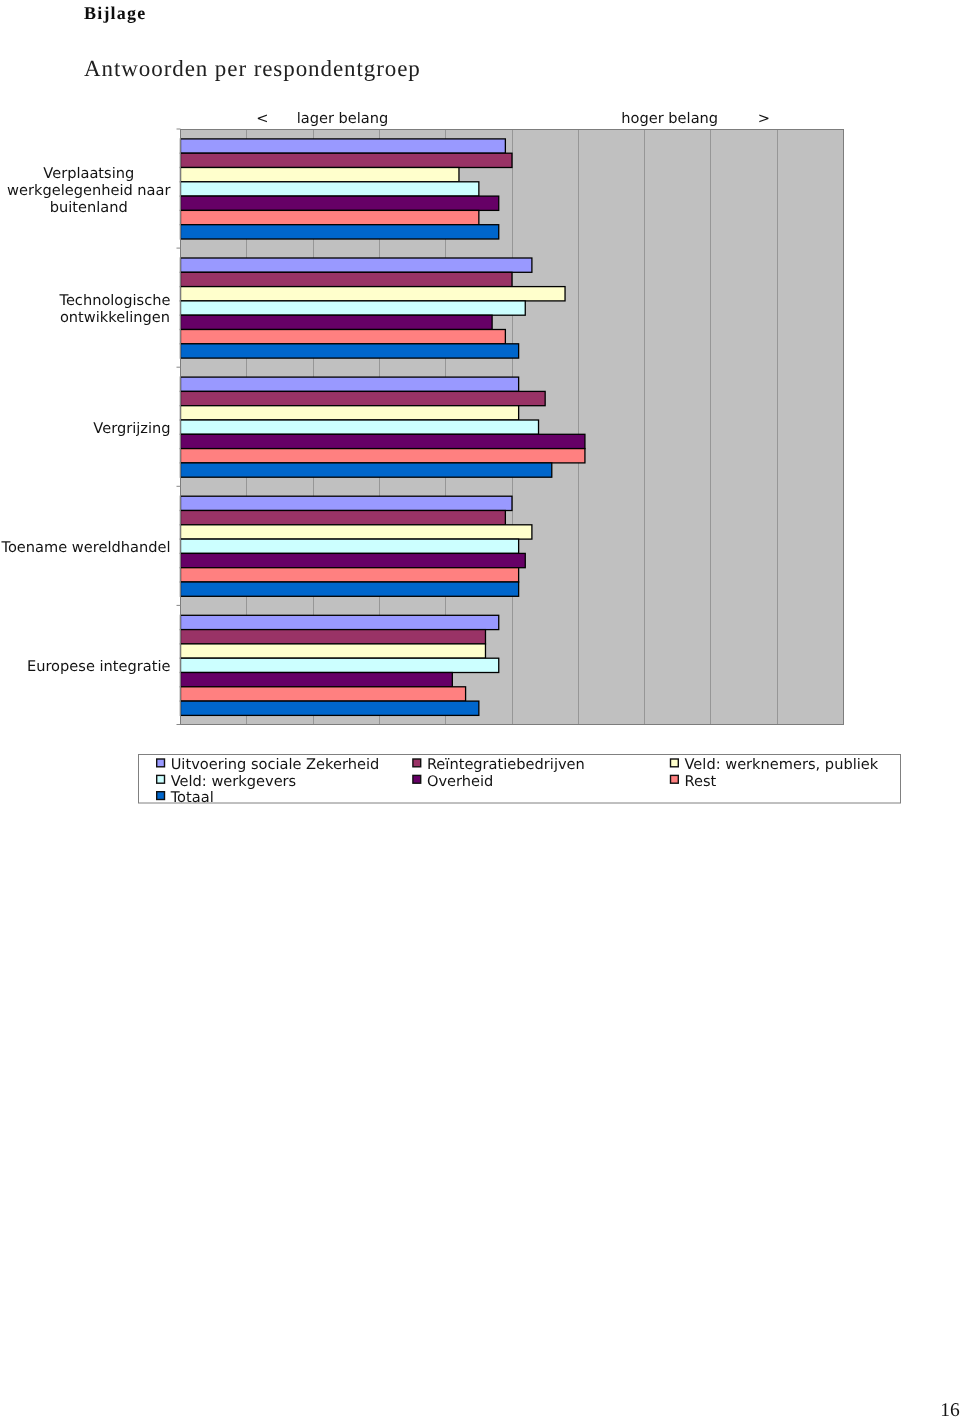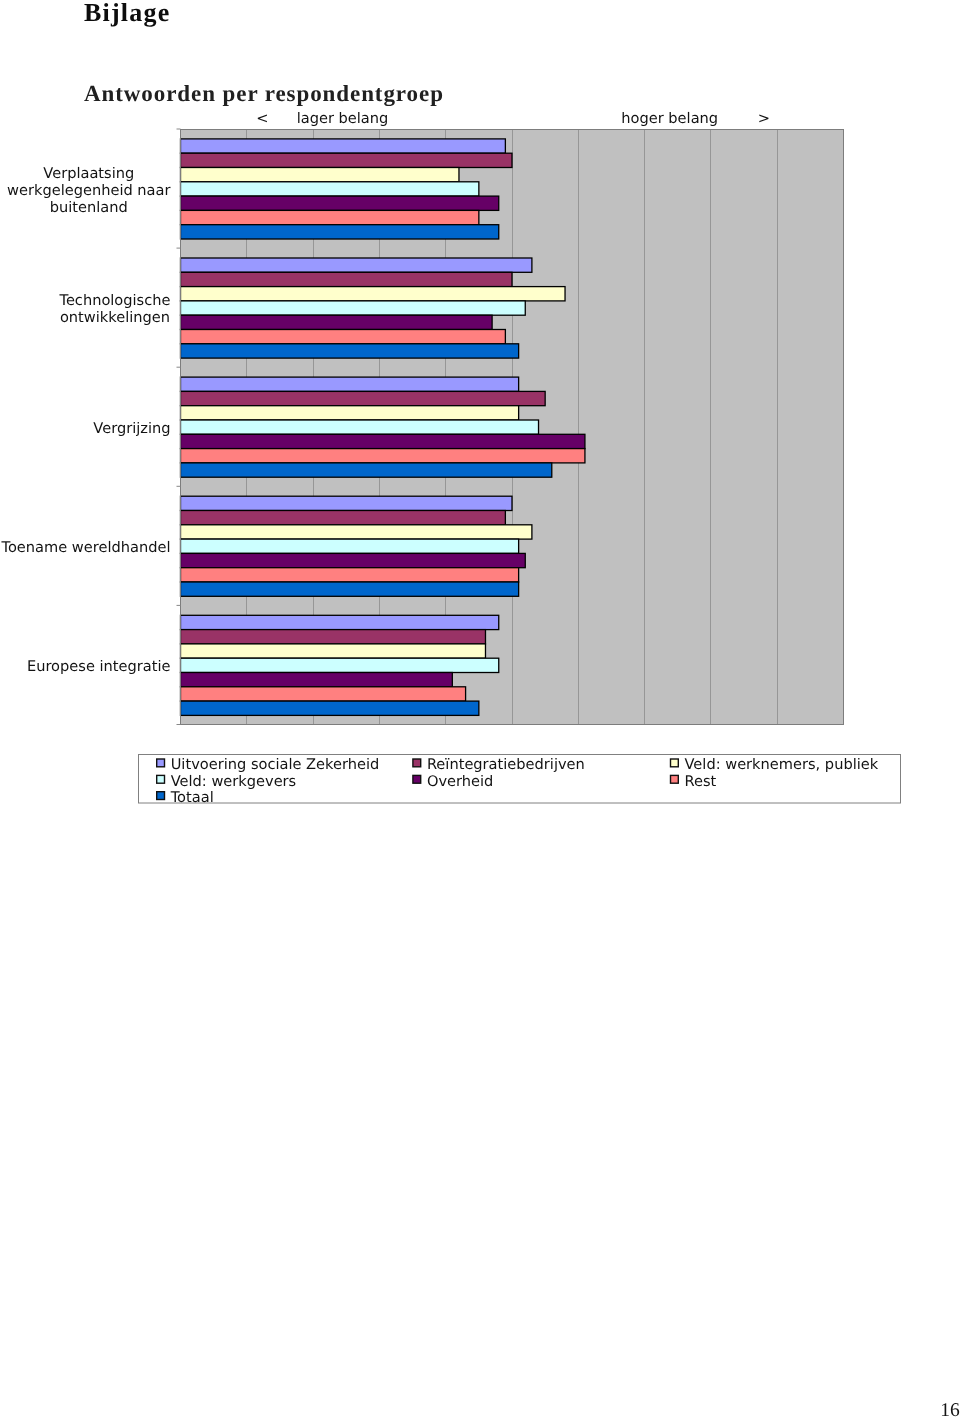--- a/index.html
+++ b/index.html
@@ -3,23 +3,23 @@
 <meta charset="utf-8">
 <title>Bijlage</title>
 <style>
   html,body{margin:0;padding:0;}
   body{width:960px;height:1418px;background:#ffffff;overflow:hidden;
        font-family:"Liberation Sans",sans-serif;}
   *{-webkit-font-smoothing:antialiased;text-rendering:geometricPrecision;}
   .page{position:relative;width:960px;height:1418px;}
   
   .doc-title{position:absolute;left:84px;top:-0.5px;font-family:"Liberation Serif",serif;
-             font-weight:bold;font-size:26px;line-height:26px;color:#0d0d0d;letter-spacing:1.2px;}
+             font-weight:bold;font-size:18px;line-height:26px;color:#0d0d0d;letter-spacing:1.2px;}
   .doc-subtitle{position:absolute;left:84px;top:56.5px;font-family:"Liberation Serif",serif;
-                font-weight:bold;font-size:23px;line-height:23px;color:#202020;letter-spacing:0.92px;margin-top:25px;}
+                font-weight:normal;font-size:23px;line-height:23px;color:#202020;letter-spacing:0.92px;}
   .page-num{position:absolute;left:940.2px;top:1400.8px;font-family:"Liberation Serif",serif;
             font-size:19.5px;line-height:19.5px;color:#141414;}
   
   .chart{position:absolute;left:0;top:0;width:960px;height:820px;}
   .chart svg{display:block;}
   .cat-label{font-family:"DejaVu Sans",sans-serif;font-size:14.6px;fill:#131313;}
   .hdr-label{font-family:"DejaVu Sans",sans-serif;font-size:14.6px;fill:#131313;}
   .leg-label{font-family:"DejaVu Sans",sans-serif;font-size:14.6px;fill:#131313;}
 </style>
 </head>

